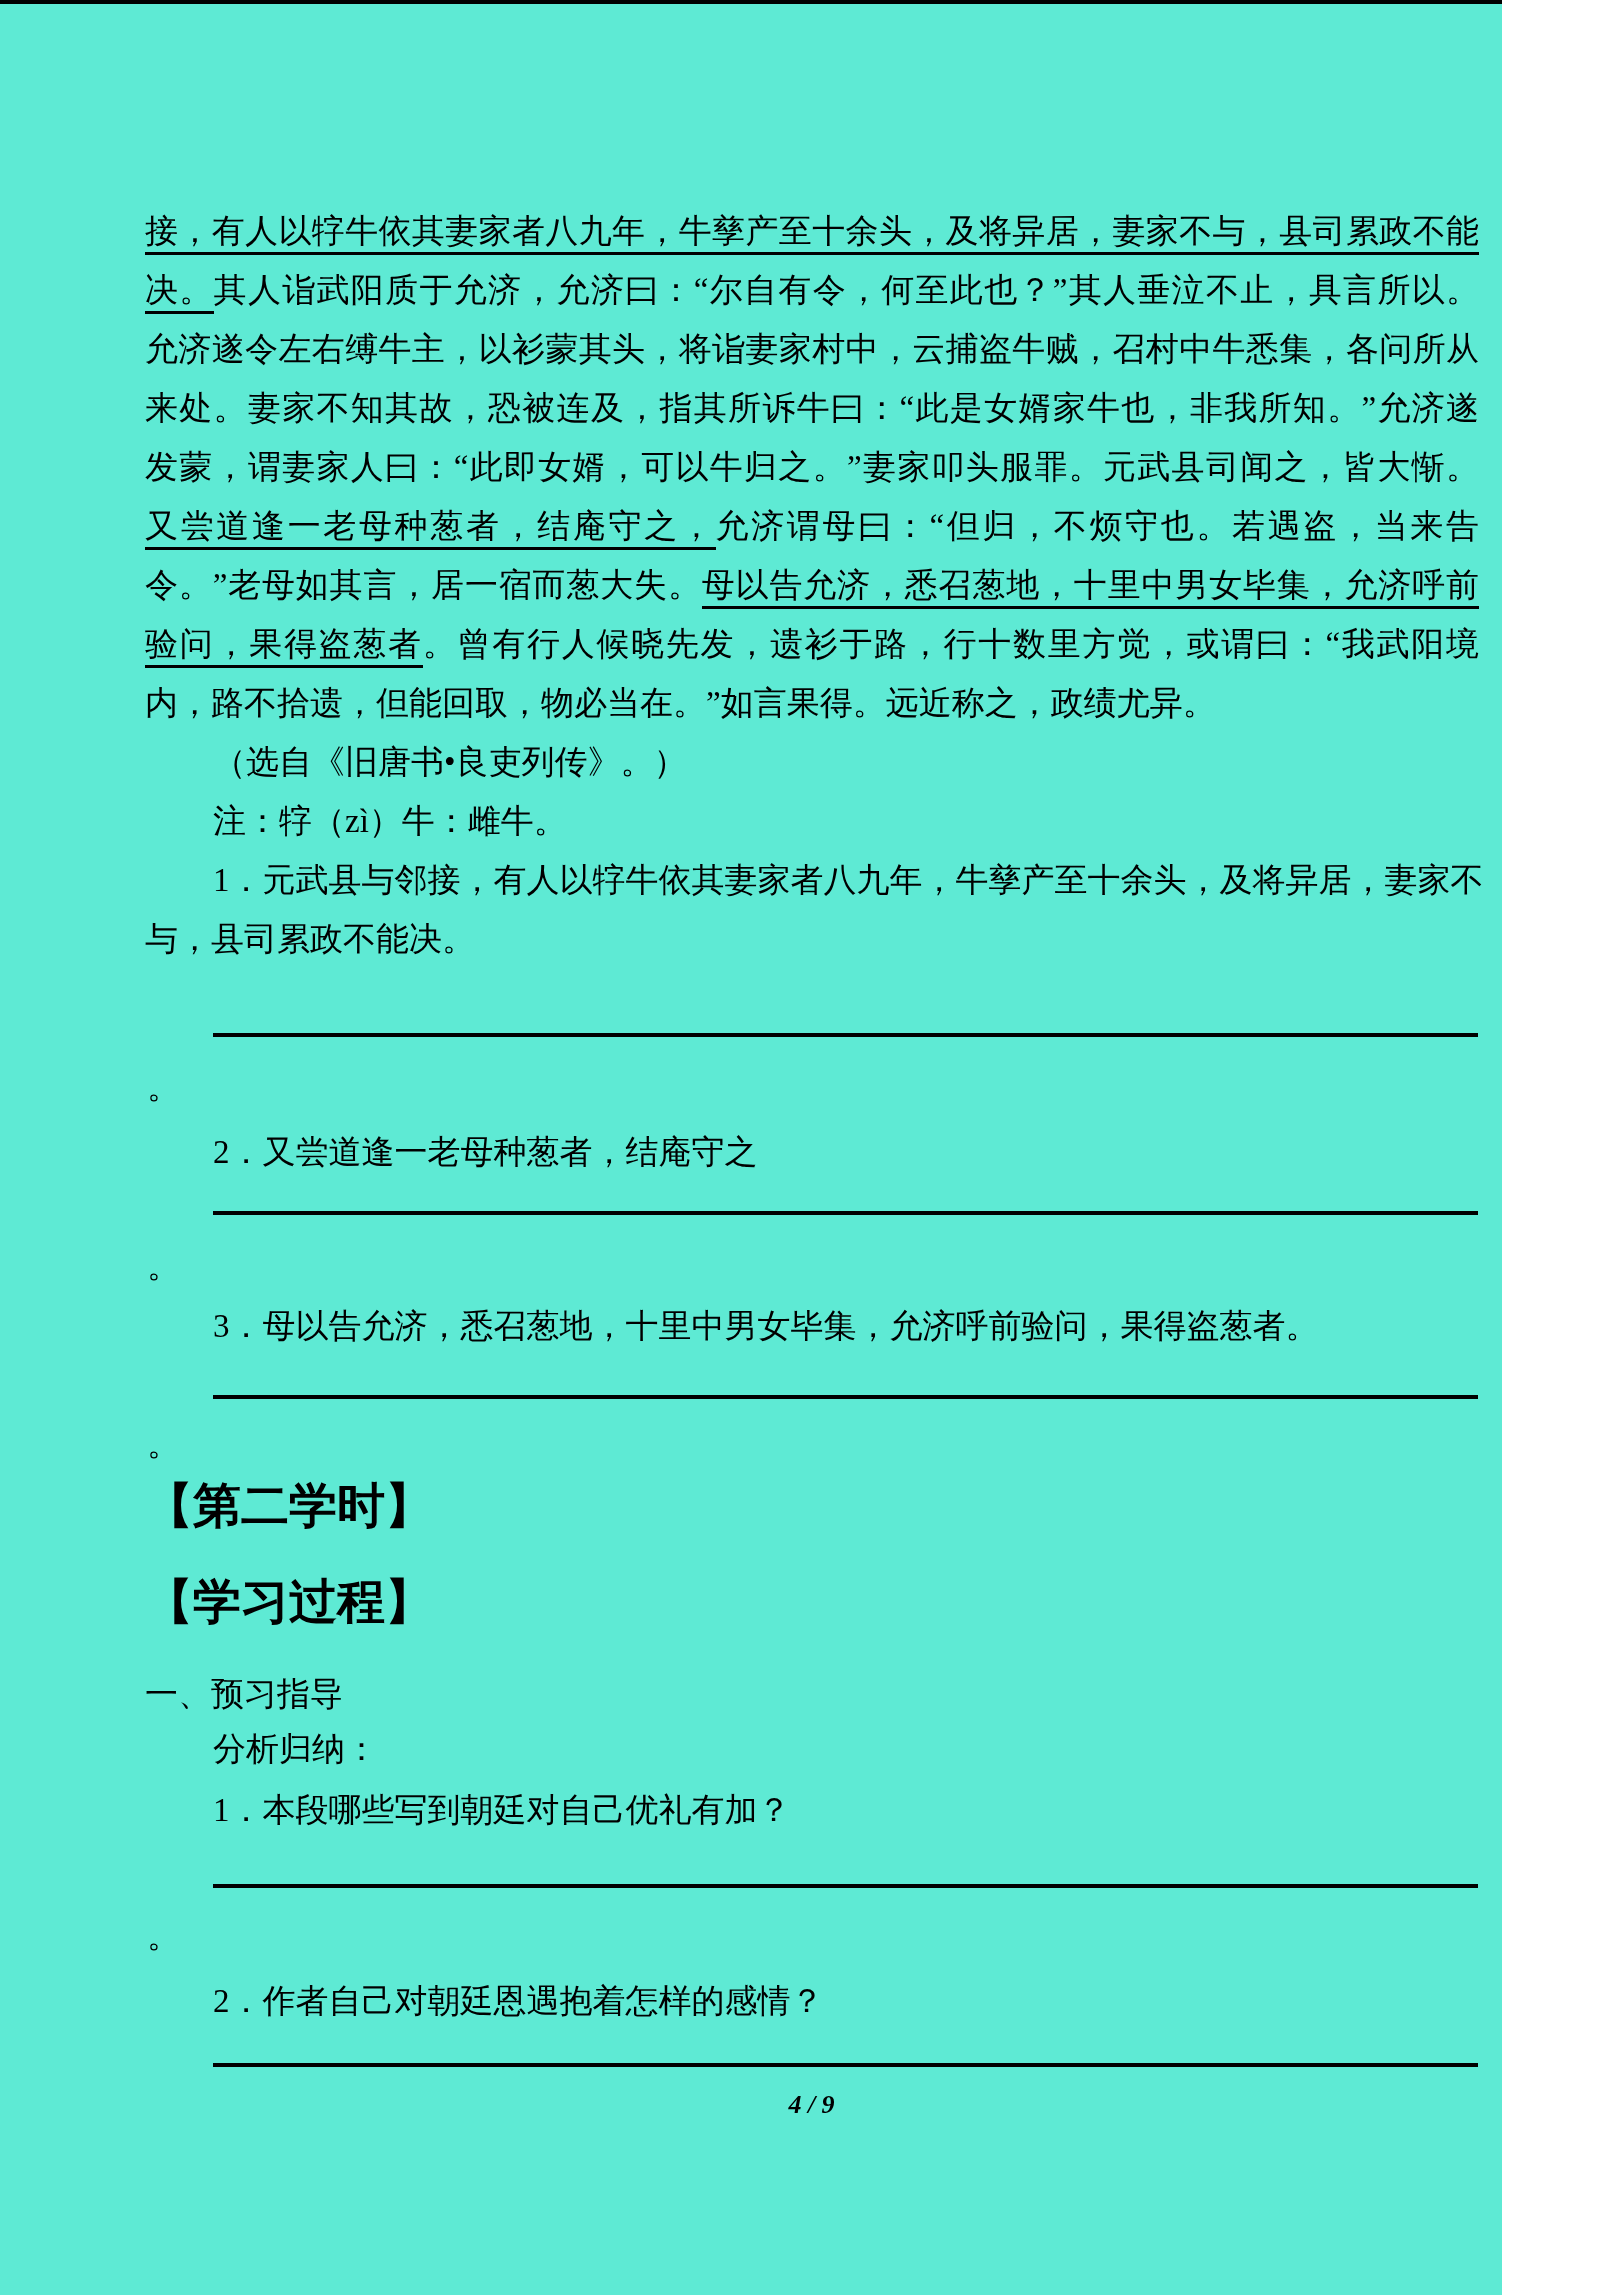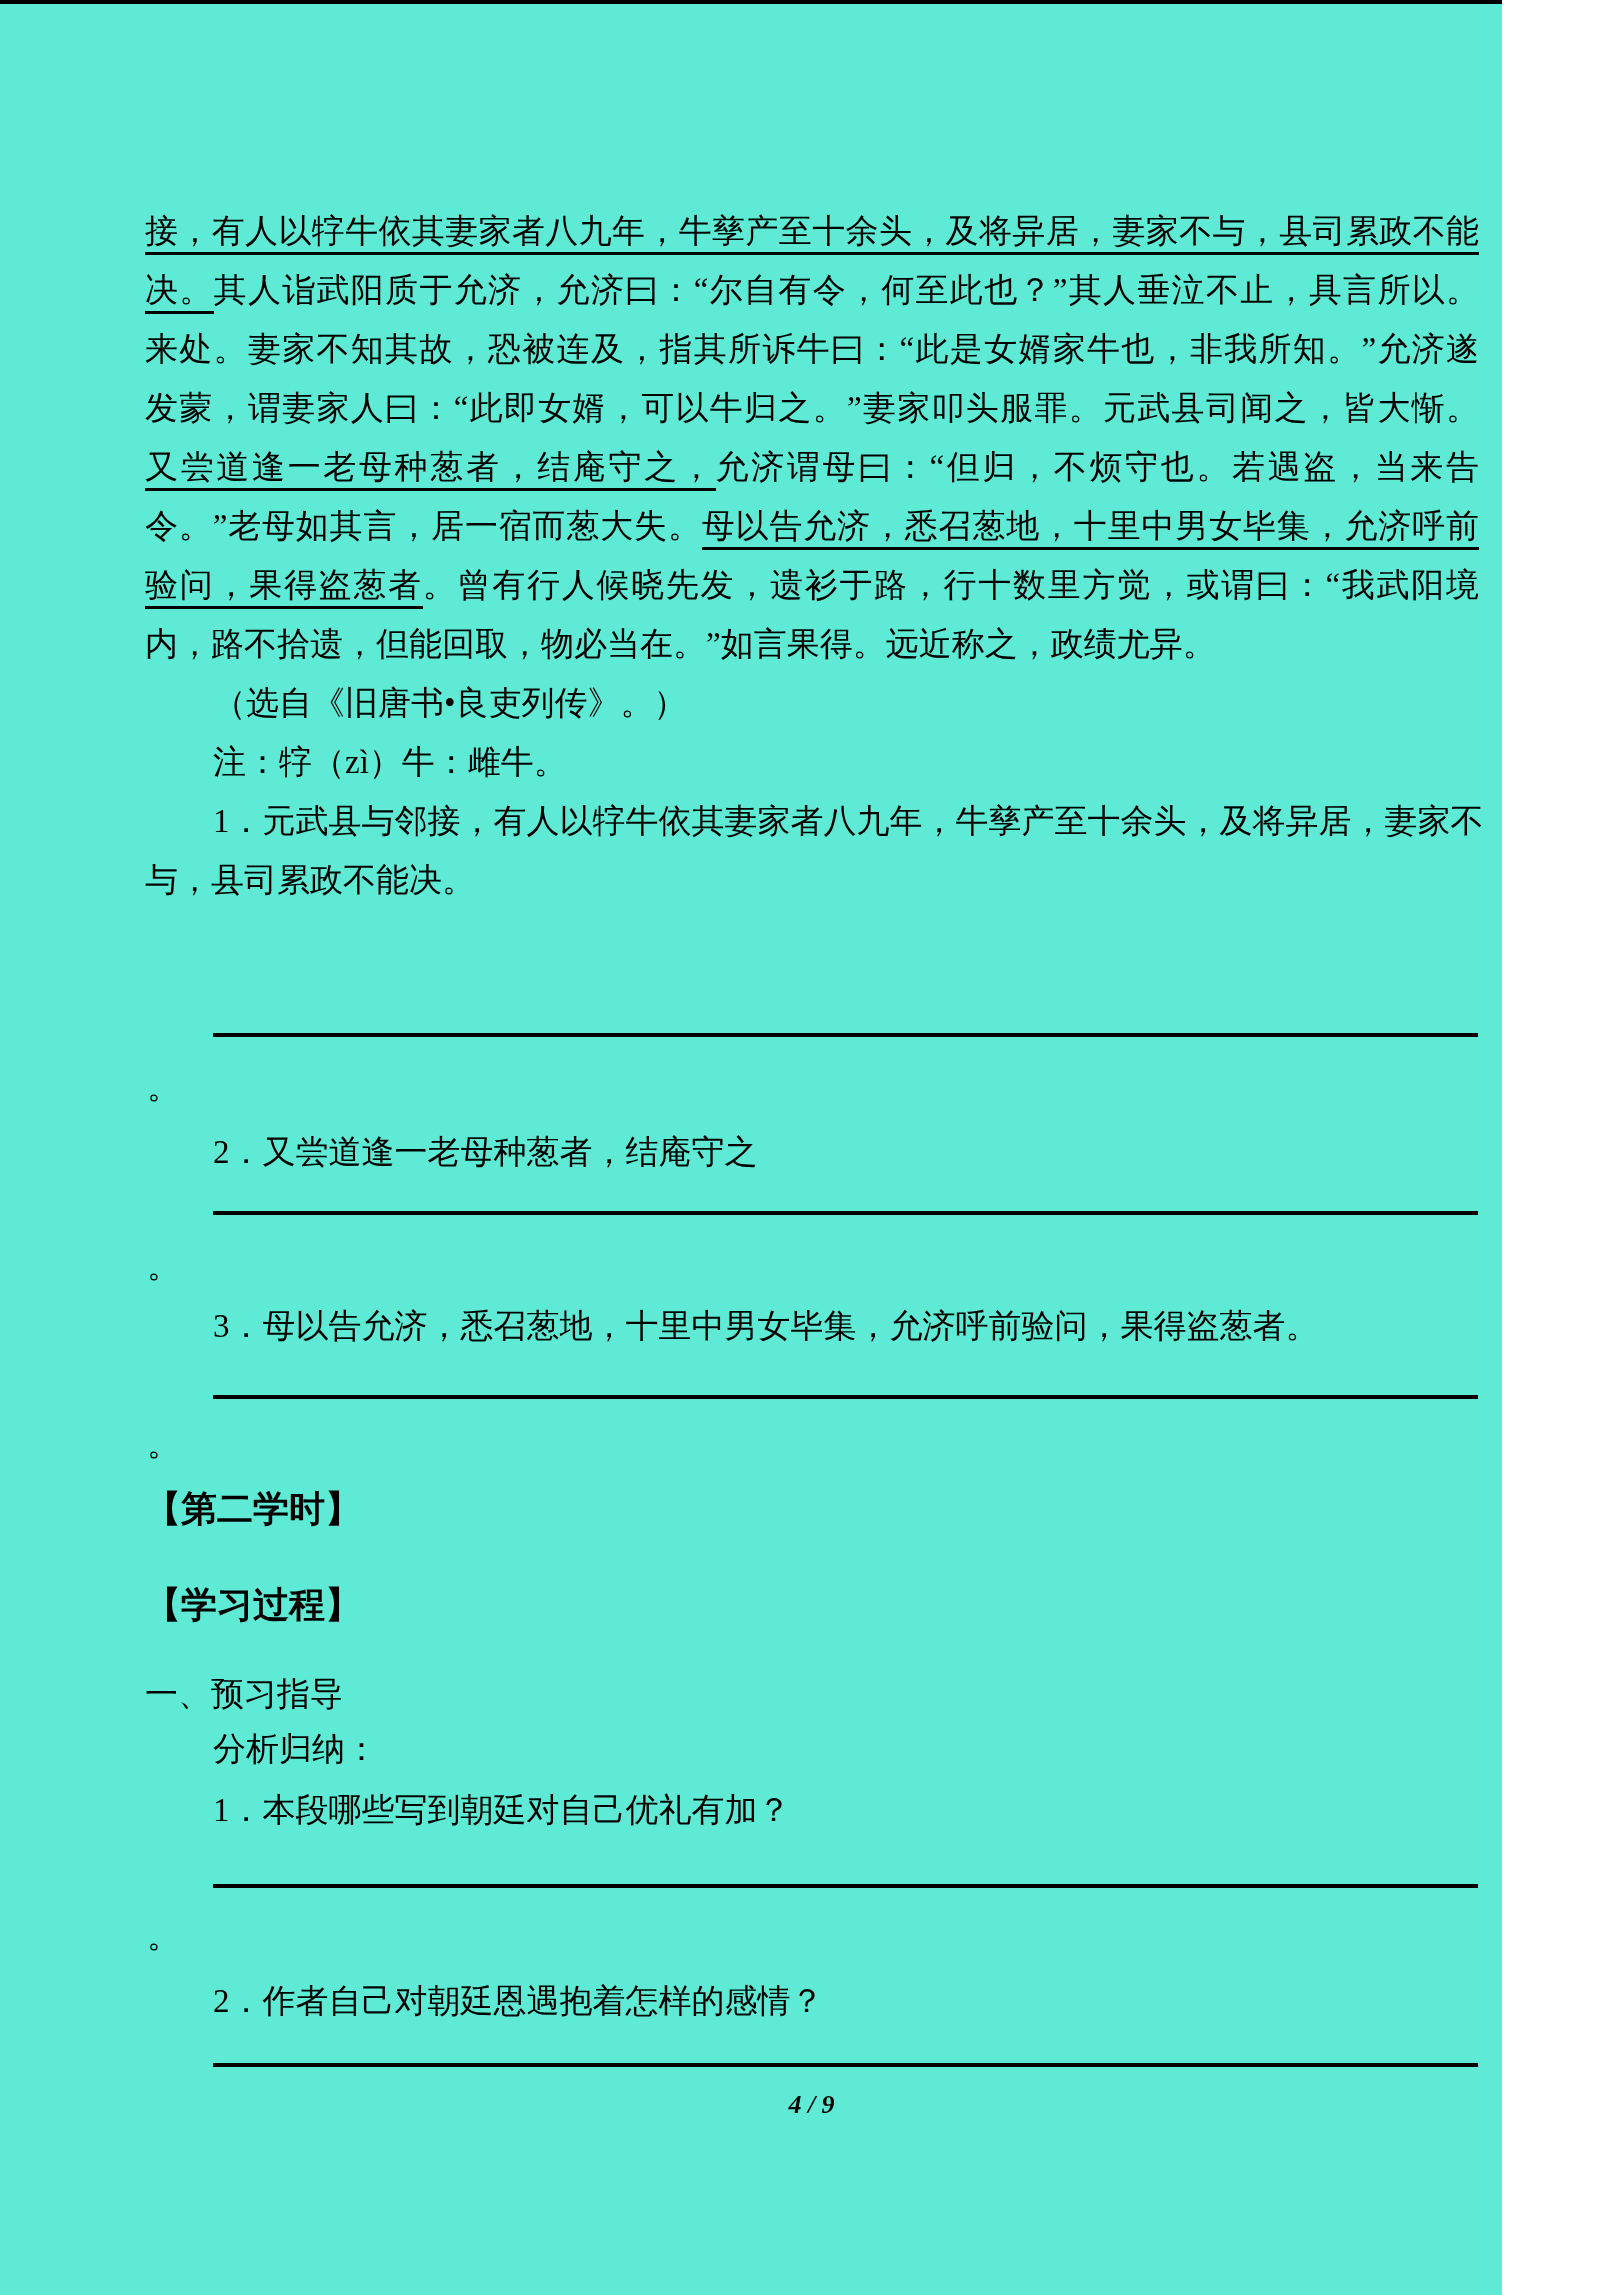--- a/index.html
+++ b/index.html
@@ -33,42 +33,43 @@
     position:absolute;left:213px;width:1265px;height:0;border-top:4.1px solid #000;
   }
   .period{
     position:absolute;left:147px;font-size:33px;line-height:59px;
   }
   .qline{
     position:absolute;left:213px;font-size:33px;line-height:59px;white-space:nowrap;
   }
   .heading{
     position:absolute;left:145px;
-    font-family:Liberation Sans, sans-serif;
-    font-weight:bold;font-size:36px;line-height:64px;white-space:nowrap;
+    font-family:Liberation Mono, monospace;
+    font-weight:bold;font-size:48px;line-height:64px;white-space:nowrap;
   }
   .secline{
     position:absolute;left:145px;font-size:33px;line-height:59px;white-space:nowrap;
   }
   .pagenum{
     position:absolute;left:0;width:1623px;text-align:center;
     font-weight:bold;font-size:26px;line-height:38px;
   }
 </style>
 </head>
 <body>
 
 <div class="page">
 
   <div class="scan-top"></div>
   <div class="scan-right"></div>
 
   <div class="para">
     <div class="line just"><span class="u">接，有人以牸牛依其妻家者八九年，牛孳产至十余头，及将异居，妻家不与，县司累政不能</span></div>
     <div class="line just"><span class="u">决。</span><span>其人诣武阳质于允济，允济曰：“尔自有令，何至此也？”其人垂泣不止，具言所以。</span></div>
+    <div class="line just"><span>允济遂令左右缚牛主，以衫蒙其头，将诣妻家村中，云捕盗牛贼，召村中牛悉集，各问所从</span></div>
     <div class="line just"><span>来处。妻家不知其故，恐被连及，指其所诉牛曰：“此是女婿家牛也，非我所知。”允济遂</span></div>
     <div class="line just"><span>发蒙，谓妻家人曰：“此即女婿，可以牛归之。”妻家叩头服罪。元武县司闻之，皆大惭。</span></div>
     <div class="line just"><span class="u">又尝道逢一老母种葱者，结庵守之，</span><span>允济谓母曰：“但归，不烦守也。若遇盗，当来告</span></div>
     <div class="line just"><span>令。”老母如其言，居一宿而葱大失。</span><span class="u">母以告允济，悉召葱地，十里中男女毕集，允济呼前</span></div>
     <div class="line just"><span class="u">验问，果得盗葱者</span><span>。曾有行人候晓先发，遗衫于路，行十数里方觉，或谓曰：“我武阳境</span></div>
     <div class="line"><span>内，路不拾遗，但能回取，物必当在。”如言果得。远近称之，政绩尤异。</span></div>
     <div class="line indent">（选自《旧唐书•良吏列传》。）</div>
     <div class="line indent">注：牸（zì）牛：雌牛。</div>
     <div class="line just indent">1．元武县与邻接，有人以牸牛依其妻家者八九年，牛孳产至十余头，及将异居，妻家不</div>
     <div class="line">与，县司累政不能决。</div>

